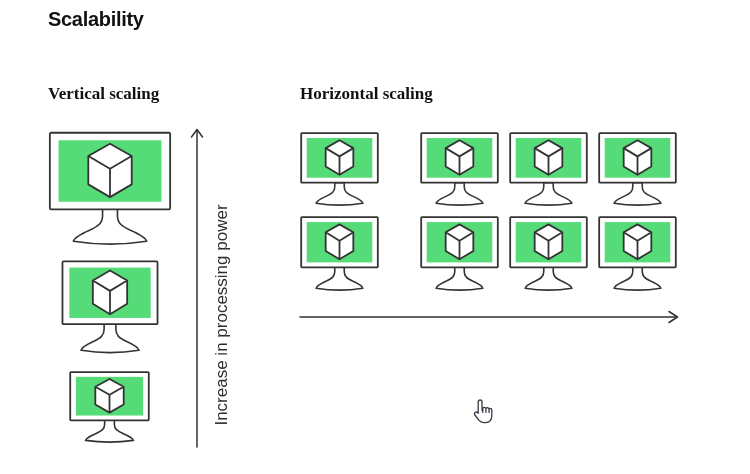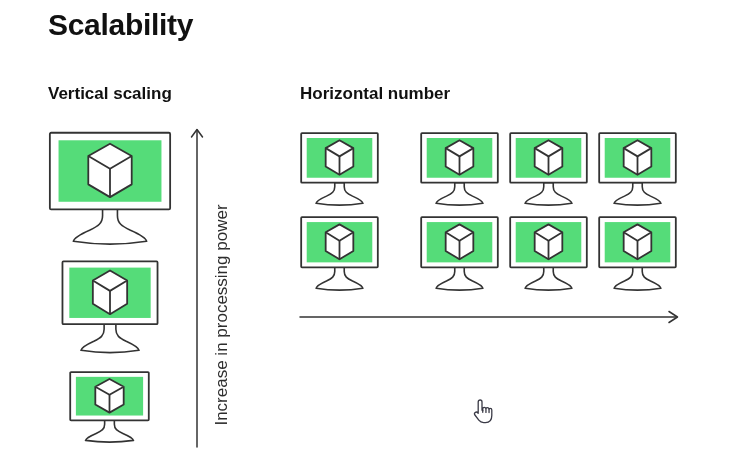--- a/index.html
+++ b/index.html
@@ -1,23 +1,23 @@
 <!DOCTYPE html>
 <html><head>
 <meta charset="utf-8">
 <style>
   html,body{margin:0;padding:0;background:#ffffff;}
   .canvas{
     position:relative;width:750px;height:474px;background:#ffffff;overflow:hidden;
     font-family:"Liberation Sans",sans-serif;
     --screen-green:#55dc79;--outline:#333333;--heading-text:#111111;--label-text:#2d2d2d;
   }
-  .title{position:absolute;left:48px;top:8px;font-size:30px;font-weight:800;
+  .title{position:absolute;left:48px;top:8px;font-size:20px;font-weight:800;
          color:var(--heading-text);letter-spacing:-0.3px;}
-  .subheading{position:absolute;font-size:17px;font-weight:700;color:var(--heading-text);}
+  .subheading{position:absolute;font-size:17px;font-weight:700;color:var(--heading-text);font-family:Liberation Serif, serif;}
   #v-heading{left:48px;top:84px;}
   #h-heading{left:300px;top:84px;}
   .monitor{position:absolute;overflow:visible;}
   .monitor-frame{fill:#ffffff;stroke:var(--outline);stroke-width:1.8;}
   .monitor-screen{fill:var(--screen-green);}
   .monitor-stand{fill:#ffffff;stroke:var(--outline);stroke-width:1.6;}
   .cube{fill:#ffffff;stroke:var(--outline);stroke-width:1.8;stroke-linejoin:round;}
   .arrow{position:absolute;overflow:visible;}
   .arrow line,.arrow polyline{stroke:var(--outline);stroke-width:1.5;fill:none;
          stroke-linecap:round;stroke-linejoin:round;}
@@ -61,21 +61,21 @@
   <svg class="monitor" style="left:69px;top:371px;width:81px;height:73px" viewBox="0 0 100 100" preserveAspectRatio="none">
       <use href="#monitor-shape"></use>
     </svg>
 
   <svg class="arrow" style="left:189px;top:127px" width="16" height="322" viewBox="0 0 16 322">
     <line x1="8" y1="320" x2="8" y2="3"></line>
     <polyline points="2.5,10 8,2.5 13.5,10"></polyline>
   </svg>
   <div class="axis-label" id="v-axis-label">Increase in processing power</div>
 
-  <div class="subheading" id="h-heading">Horizontal number</div>
+  <div class="subheading" id="h-heading">Horizontal scaling</div>
 
   <svg class="monitor" style="left:300px;top:132px;width:79px;height:75px" viewBox="0 0 100 100" preserveAspectRatio="none">
       <use href="#monitor-shape"></use>
     </svg>
   <svg class="monitor" style="left:420px;top:132px;width:79px;height:75px" viewBox="0 0 100 100" preserveAspectRatio="none">
       <use href="#monitor-shape"></use>
     </svg>
   <svg class="monitor" style="left:509px;top:132px;width:79px;height:75px" viewBox="0 0 100 100" preserveAspectRatio="none">
       <use href="#monitor-shape"></use>
     </svg>

